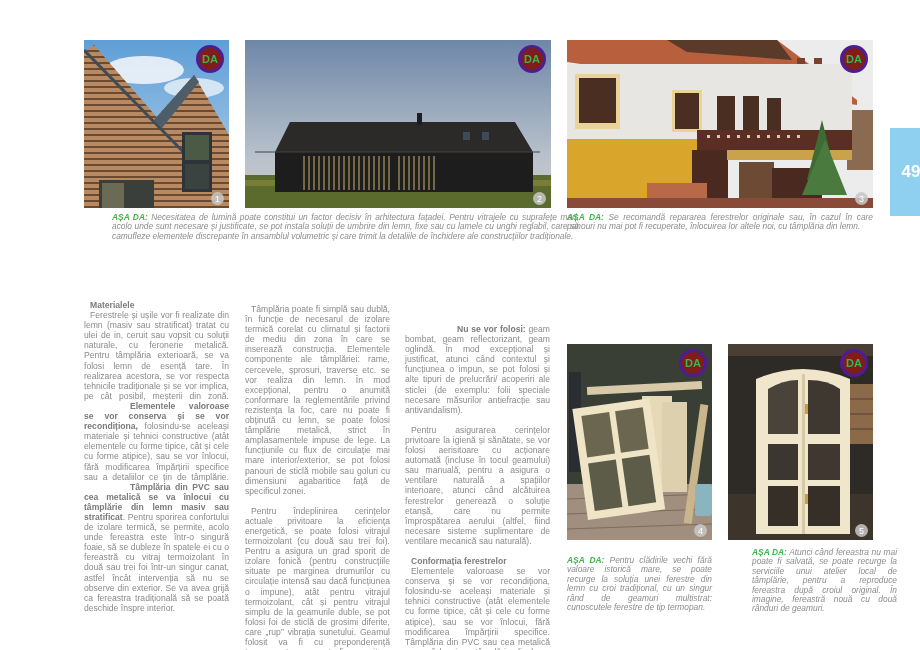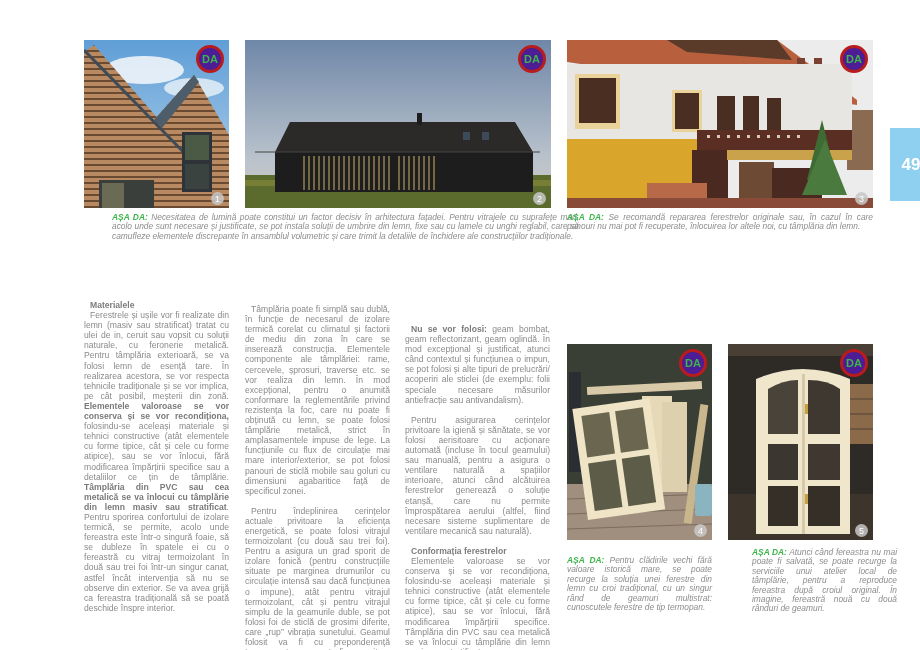--- a/index.html
+++ b/index.html
@@ -2,44 +2,44 @@
 <html><head>
 <meta charset="utf-8">
 <style>
   * { box-sizing: border-box; margin: 0; padding: 0; }
   html, body { width: 920px; height: 650px; background: #ffffff; overflow: hidden; }
   body { position: relative; font-family: "Liberation Sans", sans-serif; color: #8a8a8a; }
 
   .photo { position: absolute; overflow: hidden; }
   .da-badge {
     position: absolute; width: 28px; height: 28px; border-radius: 50%;
-    background: #4c1d95; border: 3px solid #b91c1c; color: #3db54a;
+    background: #7f1d1d; border: 3px solid #4c1d95; color: #3db54a;
     font: bold 11px "Liberation Sans", sans-serif; display: flex; align-items: center; justify-content: center;
   }
   .num-badge {
     position: absolute; width: 13px; height: 13px; border-radius: 50%;
     background: rgba(200,200,200,0.85); color: #ffffff;
     font: 9px "Liberation Sans", sans-serif; display: flex; align-items: center; justify-content: center;
   }
 
   .caption {
     position: absolute; font: italic 8.4px/9.4px "Liberation Sans", sans-serif; color: #8c8c8c; text-align: justify;
   }
   .caption .lead { color: #3db54a; font-weight: bold; font-style: italic; }
 
   .col { position: absolute; font: 8.6px/10.1px "Liberation Sans", sans-serif; color: #8a8a8a; text-align: justify; }
   .col p { margin: 0; }
   .col .indent { text-indent: 6px; }
-  .col b { color: #7a7a7a; }
+  .col b { color: #7a7a7a; margin-left: 46px; }
   .col .gap { height: 10px; }
   .section-title { font: bold 11.2px/13px "Liberation Sans", sans-serif; color: #7d7d7d; text-align: left; }
   .subhead { font: bold 8.6px/10.1px "Liberation Sans", sans-serif; color: #7d7d7d; padding-left: 6px; }
 
   .page-tab {
-    position: absolute; left: 890px; top: 128px; width: 30px; height: 73px;
+    position: absolute; left: 890px; top: 128px; width: 30px; height: 88px;
     background: #8fd0f0; color: #ffffff; font: bold 17px "Liberation Sans", sans-serif;
     display: flex; align-items: center; justify-content: center; padding-left: 12px;
   }
 </style>
 </head>
 <body>
 
 <div class="photo" style="left:84px;top:40px;width:145px;height:168px;">
   <svg width="145" height="168" viewBox="0 0 145 168">
     <defs>

